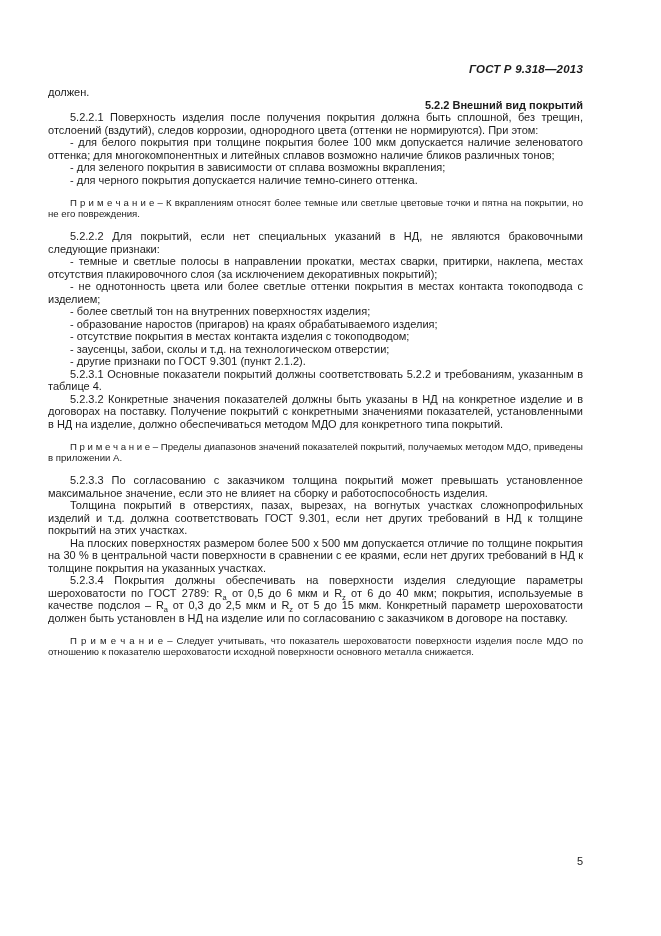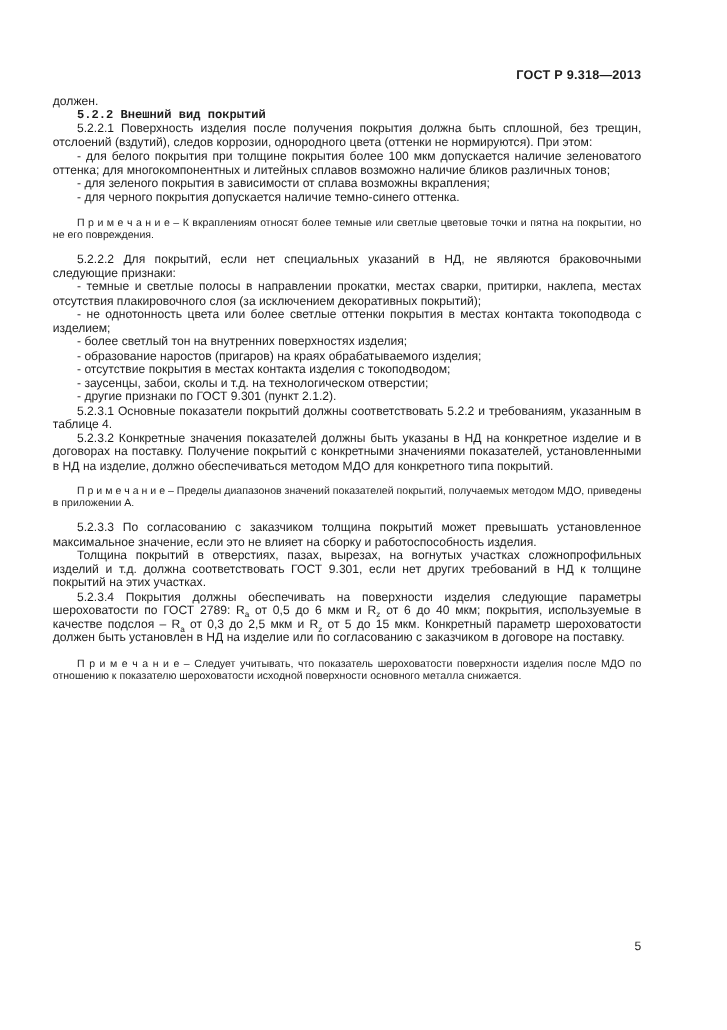--- a/index.html
+++ b/index.html
@@ -19,41 +19,41 @@
   }
   .doc-header {
     position: absolute;
     top: 63px;
     left: 48px;
     width: 535px;
     text-align: right;
     font-weight: 700;
     font-size: 11.5px;
     letter-spacing: 0.2px;
+    font-style: italic;
   }
   .content {
     position: absolute;
     top: 86px;
     left: 48px;
     width: 535px;
     font-size: 11px;
     line-height: 12.5px;
   }
   .p {
     margin: 0;
     text-align: justify;
     text-indent: 22px;
   }
   .p.flush { text-indent: 0; }
   .h {
     margin: 0;
     font-weight: 700;
     text-indent: 22px;
-    text-align: left;
-    font-family: Liberation Mono, monospace;
+    text-align: right;
   }
   .note {
     margin: 11px 0;
     font-size: 9.6px;
     line-height: 11px;
     text-align: justify;
     text-indent: 22px;
   }
   sub { font-size: 0.68em; line-height: 0; }
   .page-number {
@@ -86,19 +86,20 @@
     <p class="p">- более светлый тон на внутренних поверхностях изделия;</p>
     <p class="p">- образование наростов (пригаров) на краях обрабатываемого изделия;</p>
     <p class="p">- отсутствие покрытия в местах контакта изделия с токоподводом;</p>
     <p class="p">- заусенцы, забои, сколы и т.д. на технологическом отверстии;</p>
     <p class="p">- другие признаки по ГОСТ 9.301 (пункт 2.1.2).</p>
     <p class="p">5.2.3.1 Основные показатели покрытий должны соответствовать 5.2.2 и требованиям, указанным в таблице 4.</p>
     <p class="p">5.2.3.2 Конкретные значения показателей должны быть указаны в НД на конкретное изделие и в договорах на поставку. Получение покрытий с конкретными значениями показателей, установленными в НД на изделие, должно обеспечиваться методом МДО для конкретного типа покрытий.</p>
     <p class="note">П р и м е ч а н и е – Пределы диапазонов значений показателей покрытий, получаемых методом МДО, приведены в приложении А.</p>
     <p class="p">5.2.3.3 По согласованию с заказчиком толщина покрытий может превышать установленное максимальное значение, если это не влияет на сборку и работоспособность изделия.</p>
     <p class="p">Толщина покрытий в отверстиях, пазах, вырезах, на вогнутых участках сложнопрофильных изделий и т.д. должна соответствовать ГОСТ 9.301, если нет других требований в НД к толщине покрытий на этих участках.</p>
+    <p class="p">На плоских поверхностях размером более 500 х 500 мм допускается отличие по толщине покрытия на 30 % в центральной части поверхности в сравнении с ее краями, если нет других требований в НД к толщине покрытия на указанных участках.</p>
     <p class="p">5.2.3.4 Покрытия должны обеспечивать на поверхности изделия следующие параметры шероховатости по ГОСТ 2789: R<sub>a</sub> от 0,5 до 6 мкм и R<sub>z</sub> от 6 до 40 мкм; покрытия, используемые в качестве подслоя – R<sub>a</sub> от 0,3 до 2,5 мкм и R<sub>z</sub> от 5 до 15 мкм. Конкретный параметр шероховатости должен быть установлен в НД на изделие или по согласованию с заказчиком в договоре на поставку.</p>
     <p class="note">П р и м е ч а н и е – Следует учитывать, что показатель шероховатости поверхности изделия после МДО по отношению к показателю шероховатости исходной поверхности основного металла снижается.</p>
   </div>
 
   <div class="page-number">5</div>
 
 </div>
 
 </body></html>

